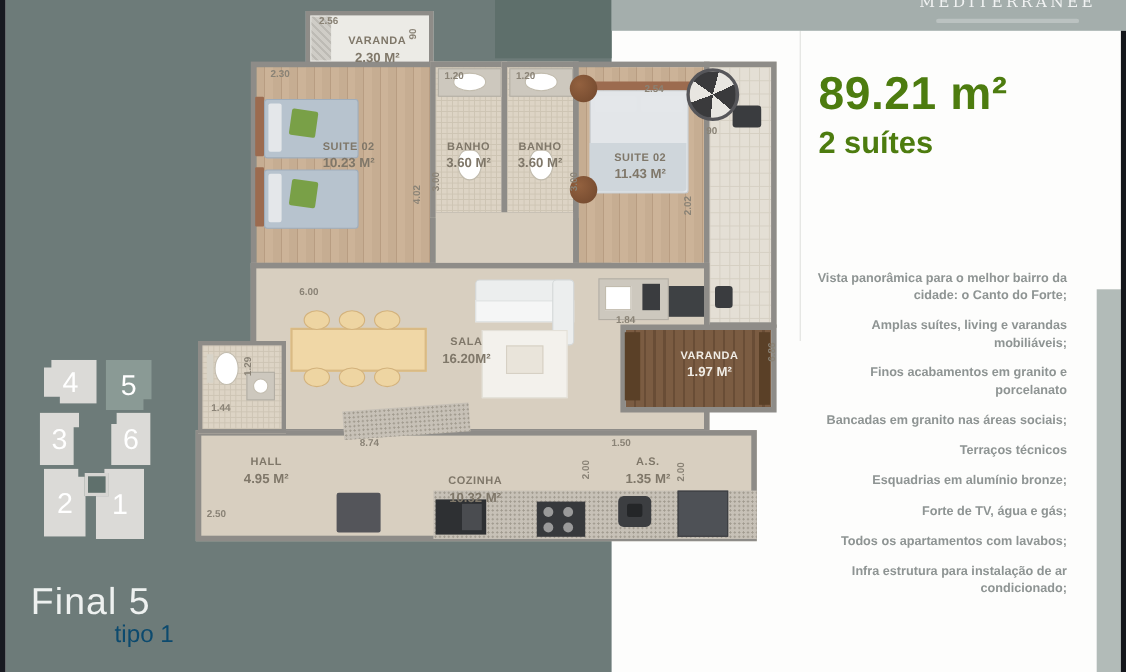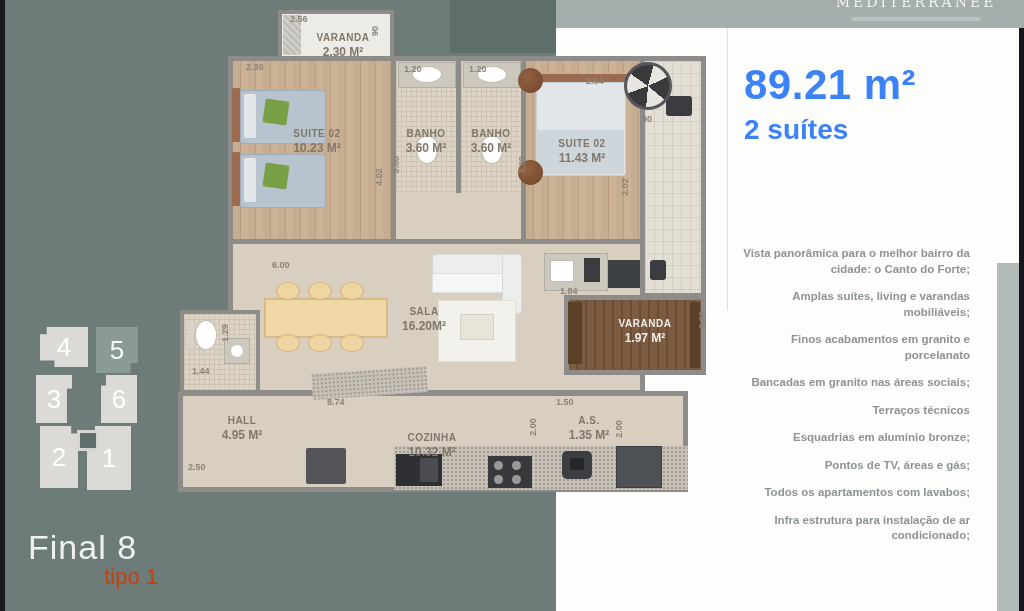--- a/index.html
+++ b/index.html
@@ -11,41 +11,41 @@
   .green-bg{position:absolute;left:5px;top:0;width:551px;height:611px;background:#6d7b79;z-index:1;}
   .green-dark{position:absolute;left:450px;top:0;width:106px;height:53px;background:#5e6f6b;z-index:1;}
   .banner{position:absolute;left:556px;top:0;width:468px;height:28px;background:#a4aeac;z-index:8;overflow:hidden;}
   .brand{position:absolute;left:250px;top:-6px;width:220px;text-align:center;font-family:"DejaVu Serif",serif;
          font-size:14px;letter-spacing:3px;color:rgba(255,255,255,0.85);}
   .brand-sub{position:absolute;left:295px;top:17px;width:130px;height:4px;background:rgba(255,255,255,0.25);border-radius:2px;}
   .divider-line{position:absolute;left:727px;top:28px;width:1px;height:282px;background:#e0e1de;z-index:2;}
   .gray-strip{position:absolute;left:997px;top:263px;width:22px;height:348px;background:#b2bbb8;z-index:8;}
 
   
-  .summary{position:absolute;left:744px;top:64px;z-index:3;color:#3b82f6;}
+  .summary{position:absolute;left:744px;top:64px;z-index:3;color:#4d7c0f;}
   .area-big{font-size:42px;font-weight:800;letter-spacing:0.5px;line-height:1;}
   .suites{font-size:28px;font-weight:700;margin-top:8px;}
   .features{position:absolute;left:734px;top:246px;width:236px;text-align:right;z-index:3;
             color:#8e9493;font-size:11.5px;font-weight:600;line-height:1.35;}
   .feat{margin-bottom:12px;}
 
   
   .keyplan{position:absolute;left:28px;top:322px;width:120px;height:280px;z-index:3;}
   .unit{position:absolute;background:#dbdad7;display:flex;align-items:center;justify-content:center;
         color:#ffffff;font-size:26px;font-weight:500;}
   .unit.sel{background:#8a9a95;}
   .u4{left:12px;top:5px;width:48px;height:40px;clip-path:polygon(0 18%,14% 18%,14% 0,100% 0,100% 100%,30% 100%,30% 84%,0 84%);}
   .u5{left:68px;top:5px;width:42px;height:46px;clip-path:polygon(0 0,100% 0,100% 78%,82% 78%,82% 100%,0 100%);}
   .u3{left:8px;top:53px;width:36px;height:48px;clip-path:polygon(0 0,100% 0,100% 28%,86% 28%,86% 100%,0 100%);}
   .u6{left:73px;top:53px;width:36px;height:48px;clip-path:polygon(14% 0,100% 0,100% 100%,0 100%,0 22%,14% 22%);}
   .u2{left:12px;top:104px;width:38px;height:62px;clip-path:polygon(0 0,82% 0,82% 12%,100% 12%,100% 100%,0 100%);}
   .u1{left:59px;top:104px;width:44px;height:64px;clip-path:polygon(18% 0,100% 0,100% 100%,0 100%,0 12%,18% 12%);}
   .core{position:absolute;left:49px;top:108px;width:16px;height:15px;background:#5f706c;border:3px solid #d6d5d2;}
   .final-label{position:absolute;left:28px;top:528px;width:130px;color:#eef1f0;font-size:34px;font-weight:400;letter-spacing:1px;z-index:3;}
-  .tipo-label{position:absolute;left:46px;top:564px;width:112px;text-align:right;color:#c2410c;font-size:22px;font-weight:400;z-index:3;}
+  .tipo-label{position:absolute;left:46px;top:564px;width:112px;text-align:right;color:#0c4a6e;font-size:22px;font-weight:400;z-index:3;}
 
   
   .plan{position:absolute;left:172px;top:10px;width:556px;height:482px;z-index:2;}
   .room{position:absolute;box-sizing:border-box;border:5px solid #8e8c88;}
   .thinwall{border-width:4px;}
   .beige{background:#d8cfc0;}
   .wood{background:repeating-linear-gradient(90deg,#c6ad92 0 7px,#b89d82 7px 8px,#ccb398 8px 15px);}
   .tile{background-color:#ddd4c5;background-image:linear-gradient(#cdc4b3 1px,transparent 1px),
         linear-gradient(90deg,#cdc4b3 1px,transparent 1px);background-size:5px 5px;}
   .deck{background:repeating-linear-gradient(90deg,#7b5c42 0 7px,#694d36 7px 9px);}
@@ -257,35 +257,35 @@
         <span>6</span>
       </div>
     <div class="unit u2">
         <span>2</span>
       </div>
     <div class="unit u1">
         <span>1</span>
       </div>
     <div class="core"></div>
   </div>
-  <div class="final-label">Final 8</div>
+  <div class="final-label">Final 5</div>
   <div class="tipo-label">tipo 1</div>
 
   <div class="summary">
     <div class="area-big">89.21 m²</div>
     <div class="suites">2 suítes</div>
   </div>
   <div class="features">
     <div class="feat">Vista panorâmica para o melhor bairro da cidade: o Canto do Forte;</div>
     <div class="feat">Amplas suítes, living e varandas mobiliáveis;</div>
     <div class="feat">Finos acabamentos em granito e porcelanato</div>
     <div class="feat">Bancadas em granito nas áreas sociais;</div>
     <div class="feat">Terraços técnicos</div>
     <div class="feat">Esquadrias em alumínio bronze;</div>
-    <div class="feat">Pontos de TV, áreas e gás;</div>
+    <div class="feat">Forte de TV, água e gás;</div>
     <div class="feat">Todos os apartamentos com lavabos;</div>
     <div class="feat">Infra estrutura para instalação de ar condicionado;</div>
   </div>
 
   <div class="gray-strip"></div>
   <div class="edge-left"></div>
   <div class="edge-right"></div>
 </div>
 
 </body></html>

